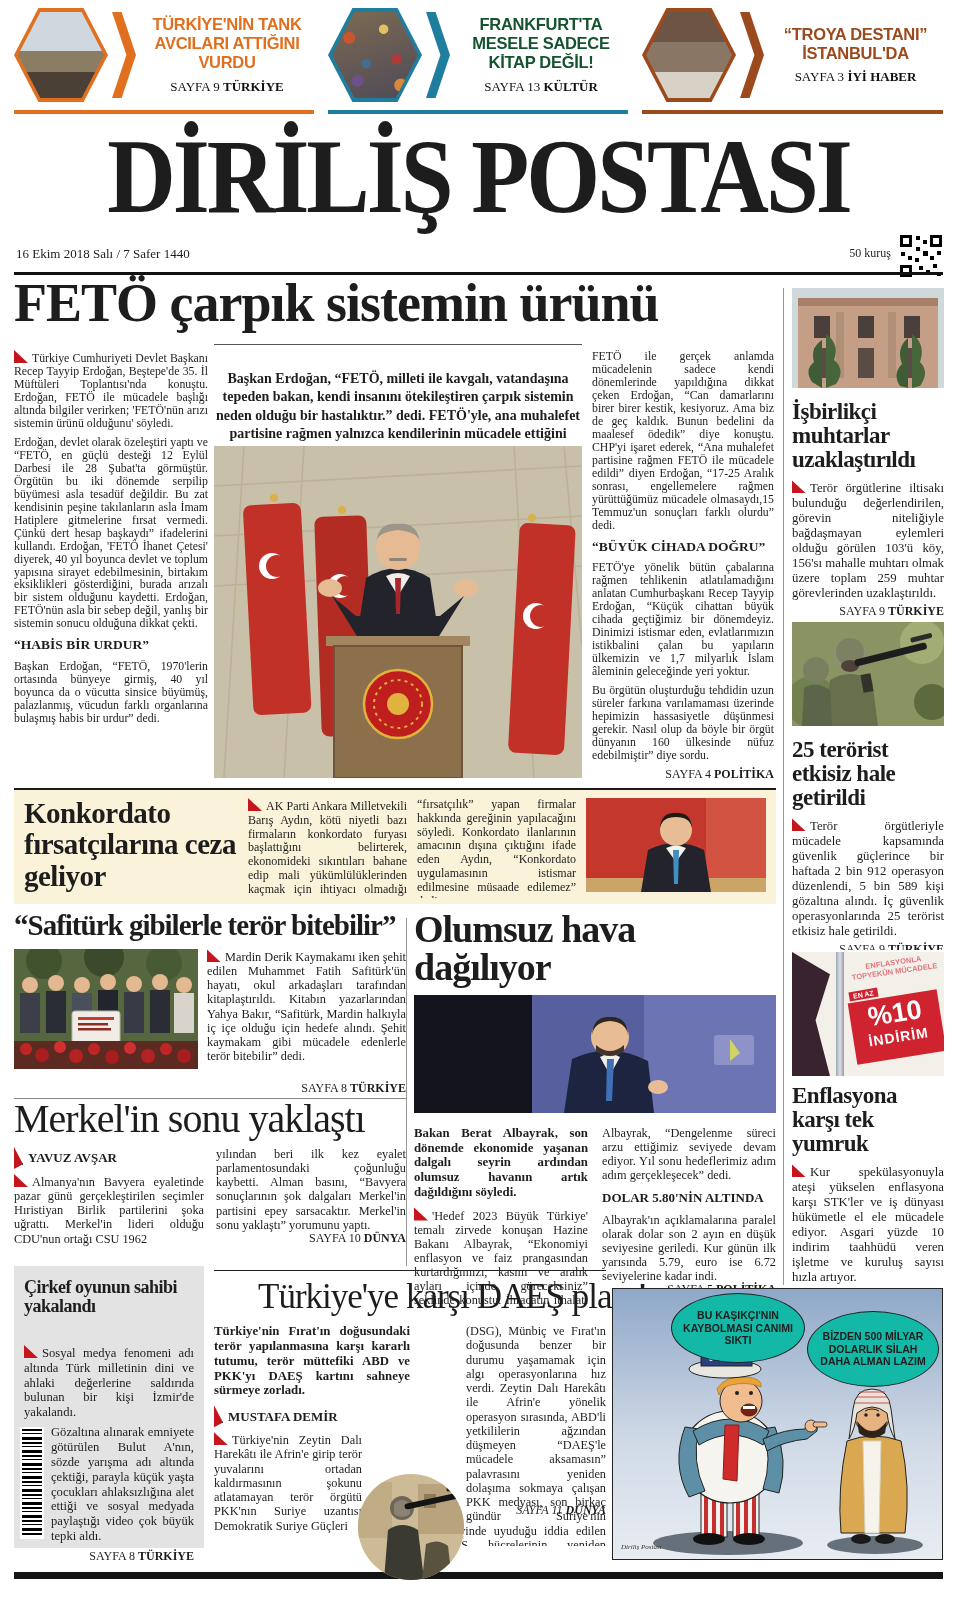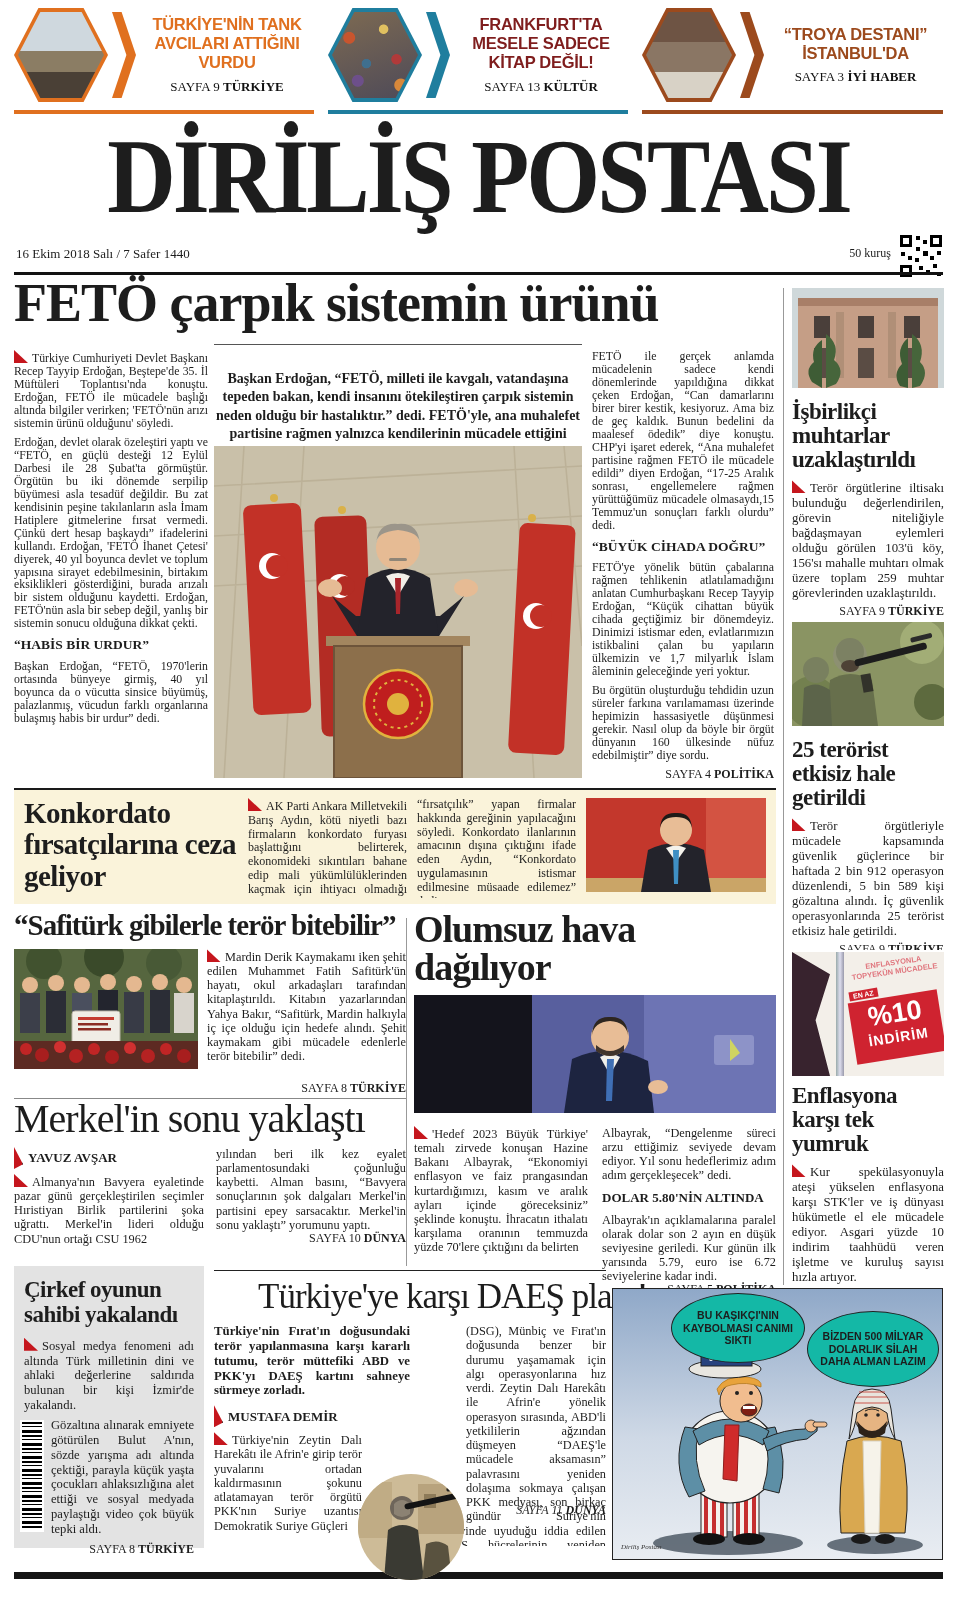--- a/index.html
+++ b/index.html
@@ -12,21 +12,21 @@
   .hex { position:relative; width:94px; height:94px; flex:0 0 94px;
          clip-path:polygon(26% 0,74% 0,100% 50%,74% 100%,26% 100%,0 50%); }
   .hex-img { position:absolute; inset:4px; clip-path:polygon(26% 0,74% 0,100% 50%,74% 100%,26% 100%,0 50%); }
   .chev { width:24px; height:86px; flex:0 0 24px;
           clip-path:polygon(0 0,40% 0,100% 50%,40% 100%,0 100%,60% 50%); }
   .t-txt { flex:1; text-align:center; padding:0 4px; }
   .t-title { font-family:"Liberation Sans", sans-serif; font-weight:bold; font-size:16.5px; line-height:1.14; letter-spacing:-0.3px; }
   .t-page { font-size:13px; margin-top:7px; color:#111; }
   .t-underline { position:absolute; bottom:4px; left:0; right:0; height:4px; }
   .acc-orange { background:#e0701f; } .c-orange{ color:#e0701f; }
-  .acc-blue   { background:#1f7e9e; } .c-blue  { color:#7f1d1d; }
+  .acc-blue   { background:#1f7e9e; } .c-blue  { color:#14532d; }
   .acc-brown  { background:#9c4a1d; } .c-brown { color:#9c4a1d; }
   .img-tank  { background:linear-gradient(180deg,#cfd8de 0 45%,#8b7d64 45% 70%,#4a4036 70% 100%); }
   .img-crowd { background:
       radial-gradient(circle at 20% 30%, #c8552e 0 6%, transparent 7%),
       radial-gradient(circle at 60% 20%, #e0c060 0 5%, transparent 6%),
       radial-gradient(circle at 40% 60%, #3f6f8e 0 6%, transparent 7%),
       radial-gradient(circle at 75% 55%, #b03a3a 0 6%, transparent 7%),
       radial-gradient(circle at 30% 80%, #6d4f8a 0 6%, transparent 7%),
       radial-gradient(circle at 80% 85%, #d8883a 0 6%, transparent 7%),
       linear-gradient(160deg,#7d6a52,#4e4a58); }
@@ -105,21 +105,21 @@
   
   .merkel { position:absolute; top:1098px; left:14px; width:392px; height:166px; border-top:1px solid #888; }
   .merkel-head { font-size:40px; font-weight:normal; letter-spacing:-1px; line-height:1.0; margin-bottom:8px; white-space:nowrap; }
   .merkel-cols { display:flex; gap:12px; }
   .merkel-col { width:190px; font-size:12.3px; line-height:1.15; text-align:justify; height:104px; overflow:hidden; }
   .byline { display:flex; align-items:center; gap:5px; font-weight:bold; font-size:13px; margin-bottom:5px; }
   .byflag { width:9px; height:22px; background:#c5161d; clip-path:polygon(0 100%,0 0,100% 78%); border-right:1.5px solid #222; }
 
   
   .cirkef { position:absolute; top:1266px; left:14px; width:190px; height:282px; background:#e3e3e3; padding:12px 10px; }
-  .cirkef-head { font-size:23px; font-weight:bold; line-height:1.08; letter-spacing:-0.5px; margin-bottom:10px; }
+  .cirkef-head { font-size:18px; font-weight:bold; line-height:1.08; letter-spacing:-0.5px; margin-bottom:28px; }
   .cirkef-txt { font-size:12.6px; line-height:1.18; text-align:justify; }
   .cirkef-txt p { margin-bottom:5px; }
   .barcode { float:left; width:24px; height:112px; margin:2px 7px 2px -4px; background:
       repeating-linear-gradient(180deg,#000 0 2px,#fff 2px 4px,#000 4px 5px,#fff 5px 8px,#000 8px 11px,#fff 11px 13px);
       border:2px solid #fff; }
   .cirkef .pageref { margin-top:4px; }
 
   
   .daes { position:absolute; top:1270px; left:214px; width:392px; height:292px; border-top:1.5px solid #222; padding-top:8px; }
   .daes-head { font-size:35px; font-weight:normal; letter-spacing:-1px; line-height:1.0; margin-bottom:10px; white-space:nowrap;margin-left:44px; }
@@ -420,20 +420,21 @@
       <path d="M150,118 L158,64 Q196,46 234,66 L240,118 Z" fill="#1d2440"></path>
       <path d="M186,62 L196,80 L206,62 Q196,56 186,62 Z" fill="#f2f0ea"></path>
       <path d="M193,64 L200,64 L198,106 L192,106 Z" fill="#3f6fb5"></path>
       <circle cx="196" cy="42" r="19" fill="#e8bd96"></circle>
       <path d="M178,40 Q179,21 196,22 Q213,21 214,40 Q212,27 196,26 Q180,27 178,40 Z" fill="#2e2620"></path>
       <path d="M182,50 Q196,62 210,50 L210,56 Q196,66 182,56 Z" fill="#40342c"></path>
       <ellipse cx="244" cy="92" rx="10" ry="7" fill="#e8bd96"></ellipse>
     </svg>
     <div class="olum-cols">
       <div class="olum-col">
+        <div class="olum-intro">Bakan Berat Albayrak, son dönemde ekonomide yaşanan dalgalı seyrin ardından olumsuz havanın artık dağıldığını söyledi.</div>
         <span class="tri"></span><span>'Hedef 2023 Büyük Türkiye' temalı zirvede konuşan Hazine Bakanı Albayrak, “Ekonomiyi enflasyon ve faiz prangasından kurtardığımızı, kasım ve aralık ayları içinde göreceksiniz” şeklinde konuştu. İhracatın ithalatı karşılama oranının temmuzda yüzde 70'lere çıktığını da belirten</span>
       </div>
       <div class="olum-col">
         <span>Albayrak, “Dengelenme süreci arzu ettiğimiz seviyede devam ediyor. Yıl sonu hedeflerimiz adım adım gerçekleşecek” dedi.</span>
         <div class="subhead">DOLAR 5.80'NİN ALTINDA</div>
         <span>Albayrak'ın açıklamalarına paralel olarak dolar son 2 ayın en düşük seviyesine geriledi. Kur günün ilk yarısında 5.79, euro ise 6.72 seviyelerine kadar indi.</span>
         <div class="pageref"><span>SAYFA 5</span> <span class="pr-sec">POLİTİKA</span></div>
       </div>
     </div>
   </div>

